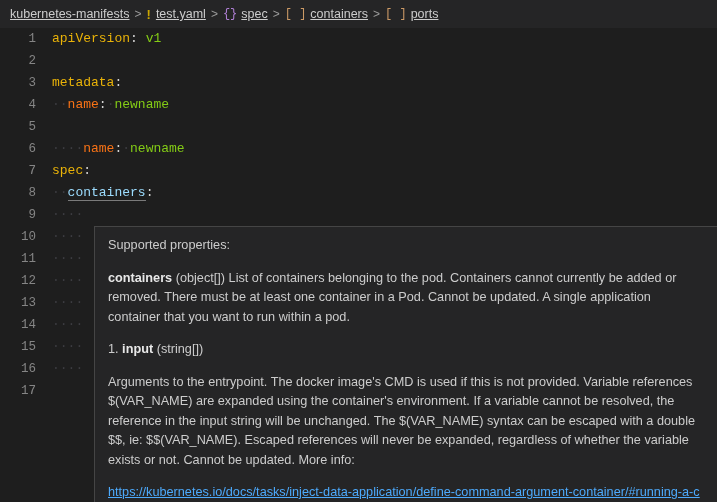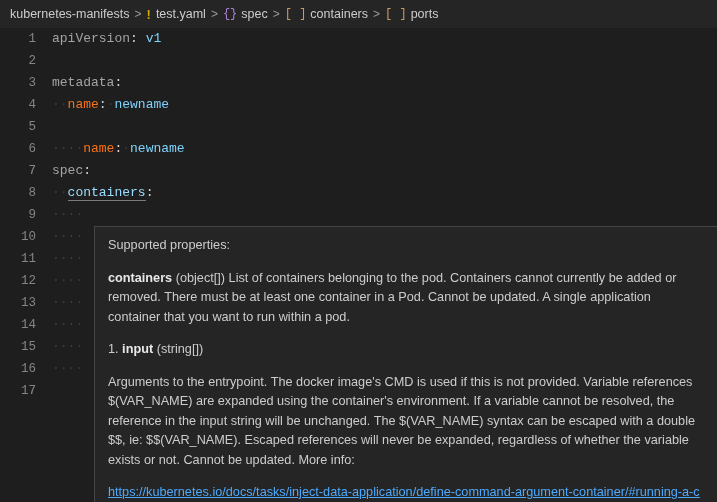--- a/index.html
+++ b/index.html
@@ -17,21 +17,21 @@
     background: #252526;
     display: flex;
     align-items: center;
     padding: 0 10px;
     font-size: 12.5px;
     color: #cccccc;
     white-space: nowrap;
     overflow: hidden;
   }
   #breadcrumb .crumb { display: flex; align-items: center; }
-  #breadcrumb .label { color: #cccccc; }
+  #breadcrumb .label { color: #cccccc; text-decoration: underline; }
   #breadcrumb .sep {
     color: #9a9a9a;
     margin: 0 5px;
     font-size: 12px;
   }
   #breadcrumb .warn {
     color: #cca700;
     font-weight: bold;
     margin-right: 5px;
     font-size: 13px;
@@ -68,22 +68,22 @@
     font-size: 12.5px;
     user-select: none;
   }
   .codetext {
     white-space: pre;
     color: #d4d4d4;
   }
   .ind { color: #3c3c41; }
   .key { color: #f97316; }
   .colon { color: #d4d4d4; }
-  .val { color: #7dd3fc; }
-  .top { color: #a3a3a3; }
+  .val { color: #84cc16; }
+  .top { color: #eab308; }
   .hl { color: #9cdcfe; border-bottom: 1px solid #7a7a7a; }
 
   
   #hover {
     position: absolute;
     left: 94px;
     top: 198px;
     width: 623px;
     background: #252526;
     border: 1px solid #454545;

